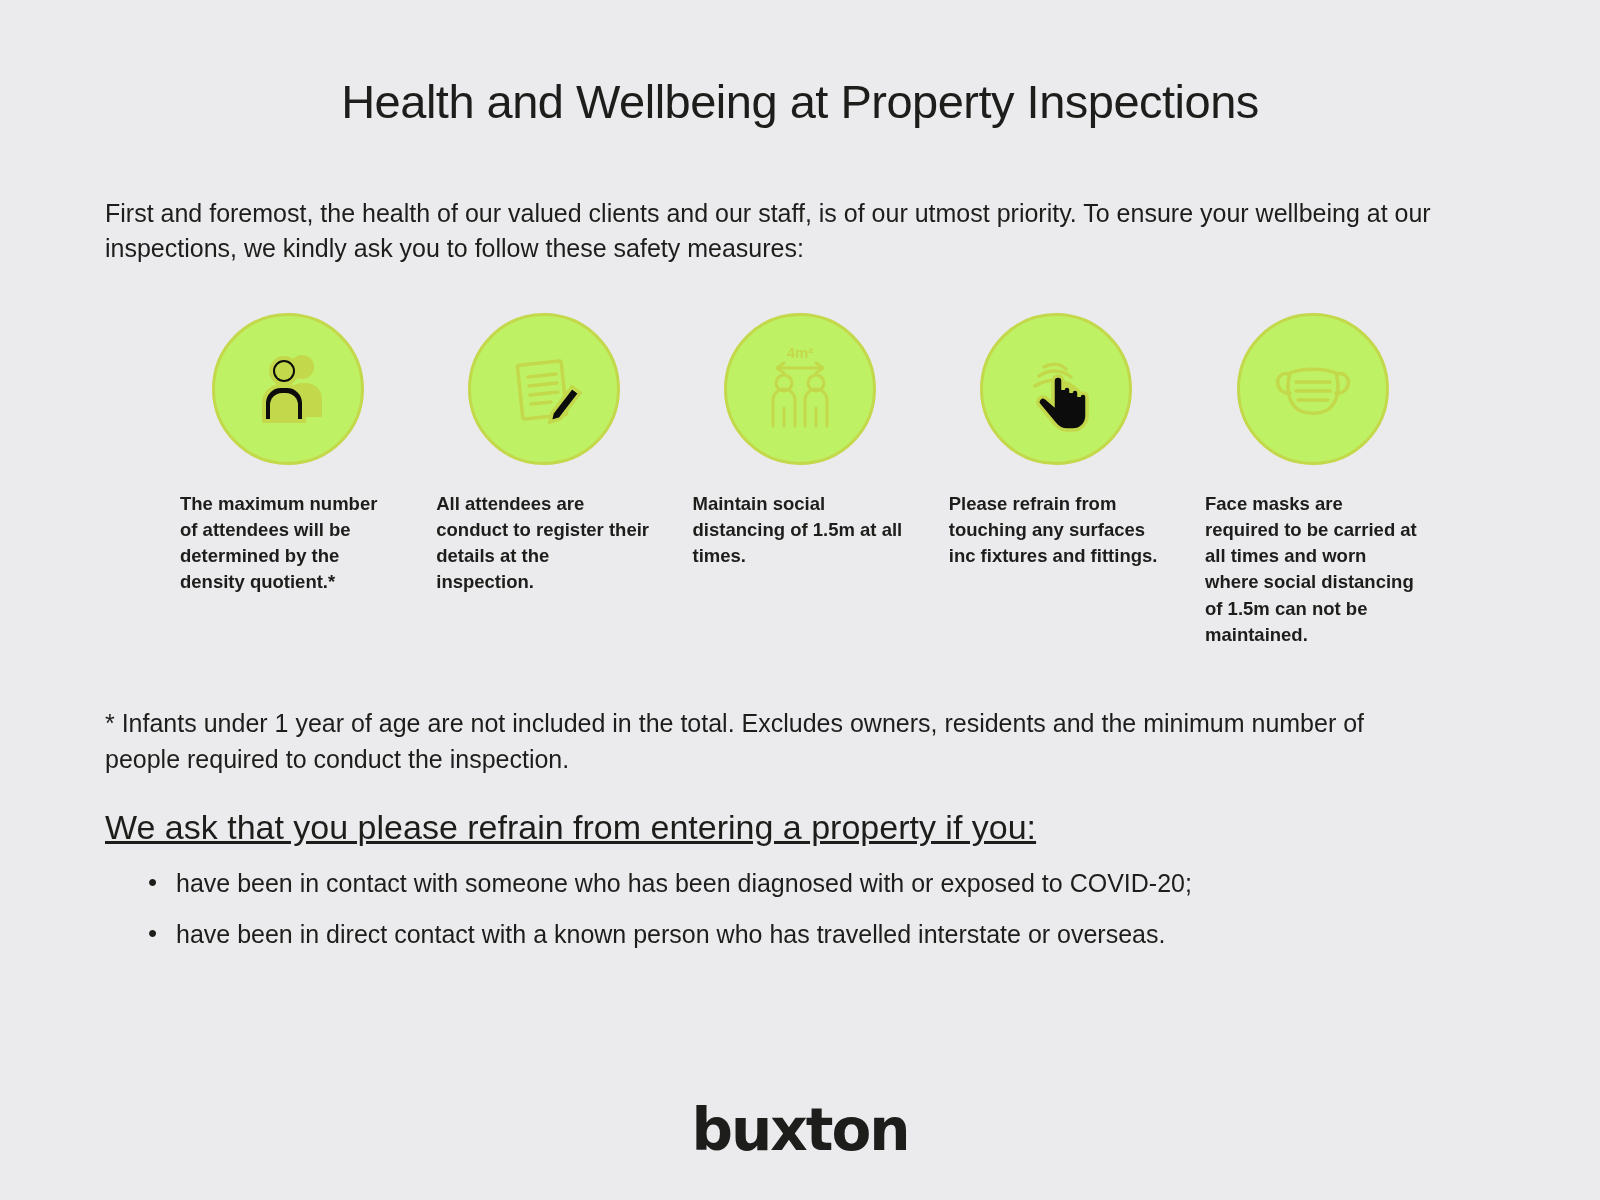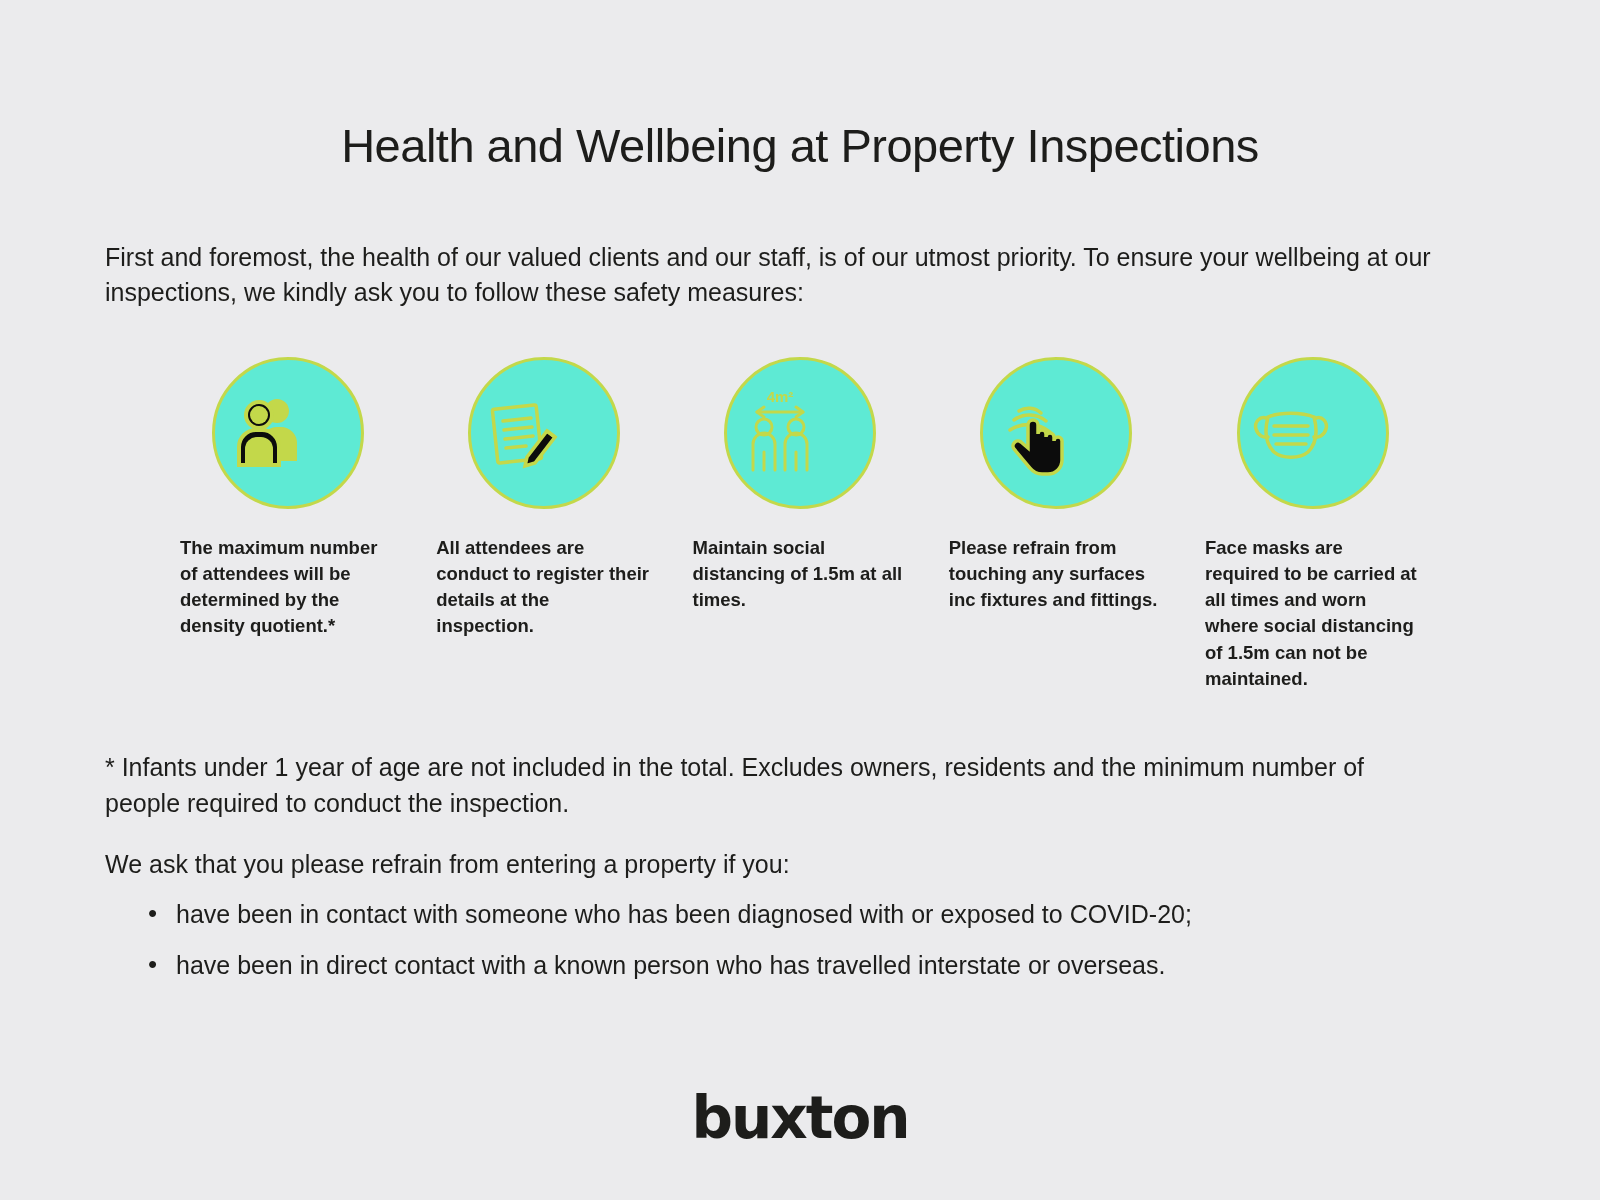--- a/index.html
+++ b/index.html
@@ -21,21 +21,21 @@
     box-sizing: border-box;
     padding: 0 100px;
   }
   .title {
     text-align: center;
     font-size: 47px;
     font-weight: 400;
     letter-spacing: -0.5px;
     color: #1d1d1b;
     margin: 0;
-    padding-top: 120px;
+    padding-top: 76px;
     line-height: 1.1;
   }
   .intro {
     font-size: 25px;
     line-height: 1.42;
     color: #1d1d1b;
     margin: 68px 60px 0 5px;
     font-weight: 400;
   }
   .icons-row {
@@ -47,48 +47,50 @@
   .icon-col {
     width: 215px;
     display: flex;
     flex-direction: column;
     align-items: center;
   }
   .circle {
     width: 152px;
     height: 152px;
     border-radius: 50%;
-    background: #5eead4;
+    background: #bef264;
     border: 3px solid #c3d84a;
     display: flex;
     align-items: center;
+    justify-content: center;
     box-sizing: border-box;
   }
   .circle svg {
     display: block;
   }
   .caption {
     margin-top: 26px;
     font-size: 18.5px;
     line-height: 1.42;
     text-align: left;
     font-weight: 700;
     color: #1d1d1b;
   }
   .footnote {
     font-size: 25px;
     line-height: 1.42;
     margin: 58px 80px 0 5px;
     font-weight: 400;
   }
   .ask {
-    font-size: 25px;
+    font-size: 34px;
     line-height: 1.42;
     margin: 26px 0 0 5px;
     font-weight: 400;
+    text-decoration: underline;
   }
   ul.bullets {
     margin: 14px 0 0 0;
     padding-left: 48px;
     list-style: none;
   }
   ul.bullets li {
     position: relative;
     font-size: 25px;
     line-height: 1.42;
@@ -100,21 +102,21 @@
     position: absolute;
     left: 0;
     top: -2px;
     font-size: 26px;
     color: #1d1d1b;
   }
   .logo-wrap {
     position: absolute;
     left: 0;
     right: 0;
-    bottom: 48px;
+    bottom: 36px;
     text-align: center;
   }
   .logo {
     font-size: 58px;
     font-weight: 700;
     letter-spacing: -2px;
     color: #1d1d1b;
     font-family: "DejaVu Sans", sans-serif;
   }
 </style>

